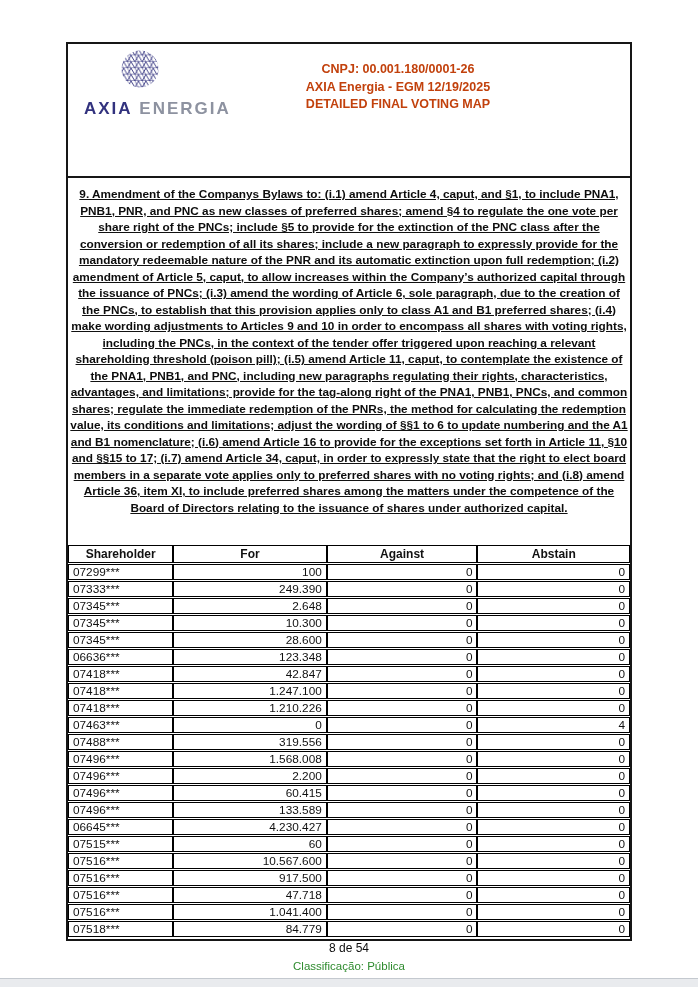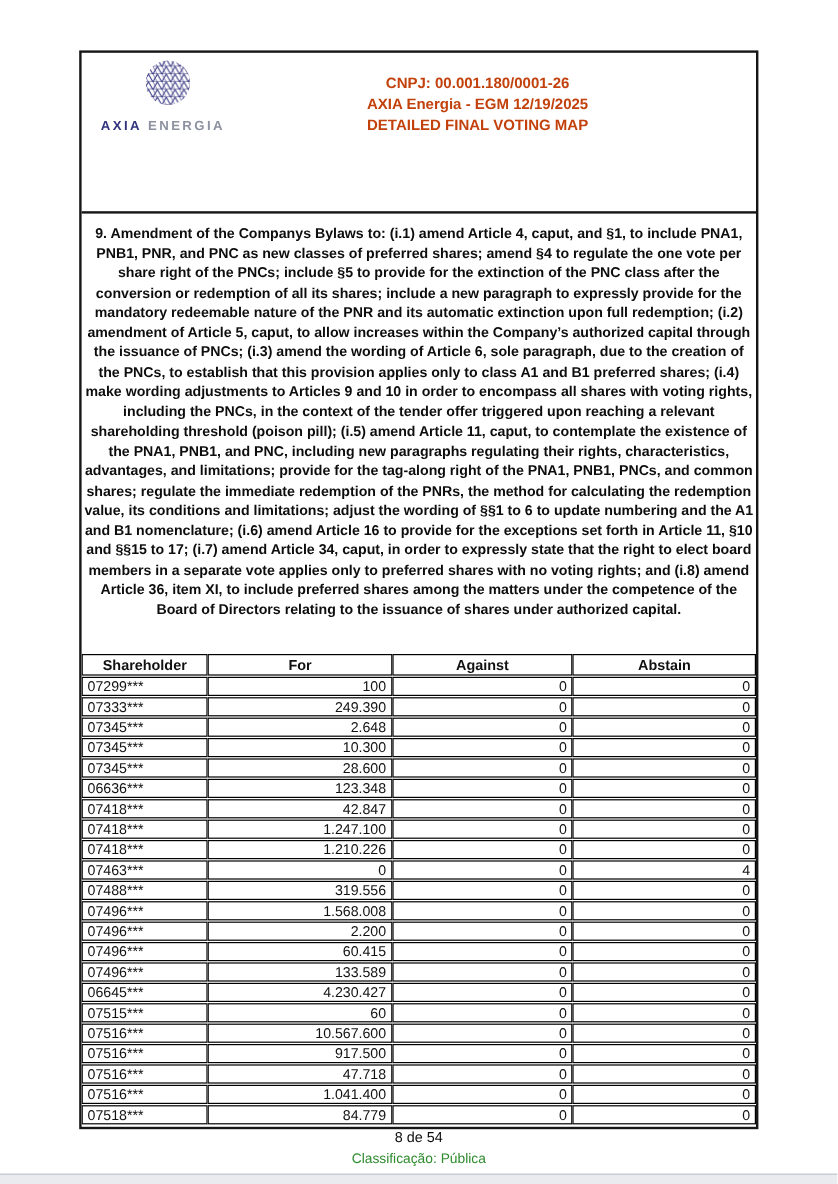--- a/index.html
+++ b/index.html
@@ -14,30 +14,30 @@
 
   .page-frame{
     position:absolute;left:66px;top:42px;width:562px;height:895px;
     border:2px solid #161616;background:#ffffff;
   }
 
   
   .header-sec{position:relative;height:132px;border-bottom:2px solid #161616;}
   .logo{position:absolute;left:14px;top:5px;width:170px;height:70px;}
   .globe{position:absolute;left:38px;top:0;}
-  .logo-text{position:absolute;left:2px;top:50px;white-space:nowrap;letter-spacing:2px;font-size:11px;}
+  .logo-text{position:absolute;left:2px;top:50px;white-space:nowrap;letter-spacing:2px;font-size:17px;}
   .brand1{font-weight:bold;color:var(--navy);}
   .brand2{color:var(--brandgray);font-weight:bold;}
   .header-text{
     position:absolute;left:110px;top:17px;width:440px;text-align:center;
     font-weight:bold;font-size:12.5px;line-height:17.5px;color:#c2410c;
   }
 
   
-  .item-sec{height:366px;box-sizing:border-box;padding:8px 2px 0;overflow:hidden;}
+  .item-sec{height:366px;box-sizing:border-box;padding:8px 2px 0;overflow:hidden;text-decoration:underline;}
   .item-text{
     margin:0;font-weight:bold;font-size:11.8px;line-height:16.5px;
     text-align:center;color:#0d0d0d;
   }
 
   
   .vote-table{
     width:100%;table-layout:fixed;border-collapse:separate;border-spacing:0 1px;
   }
   .vote-table th{

